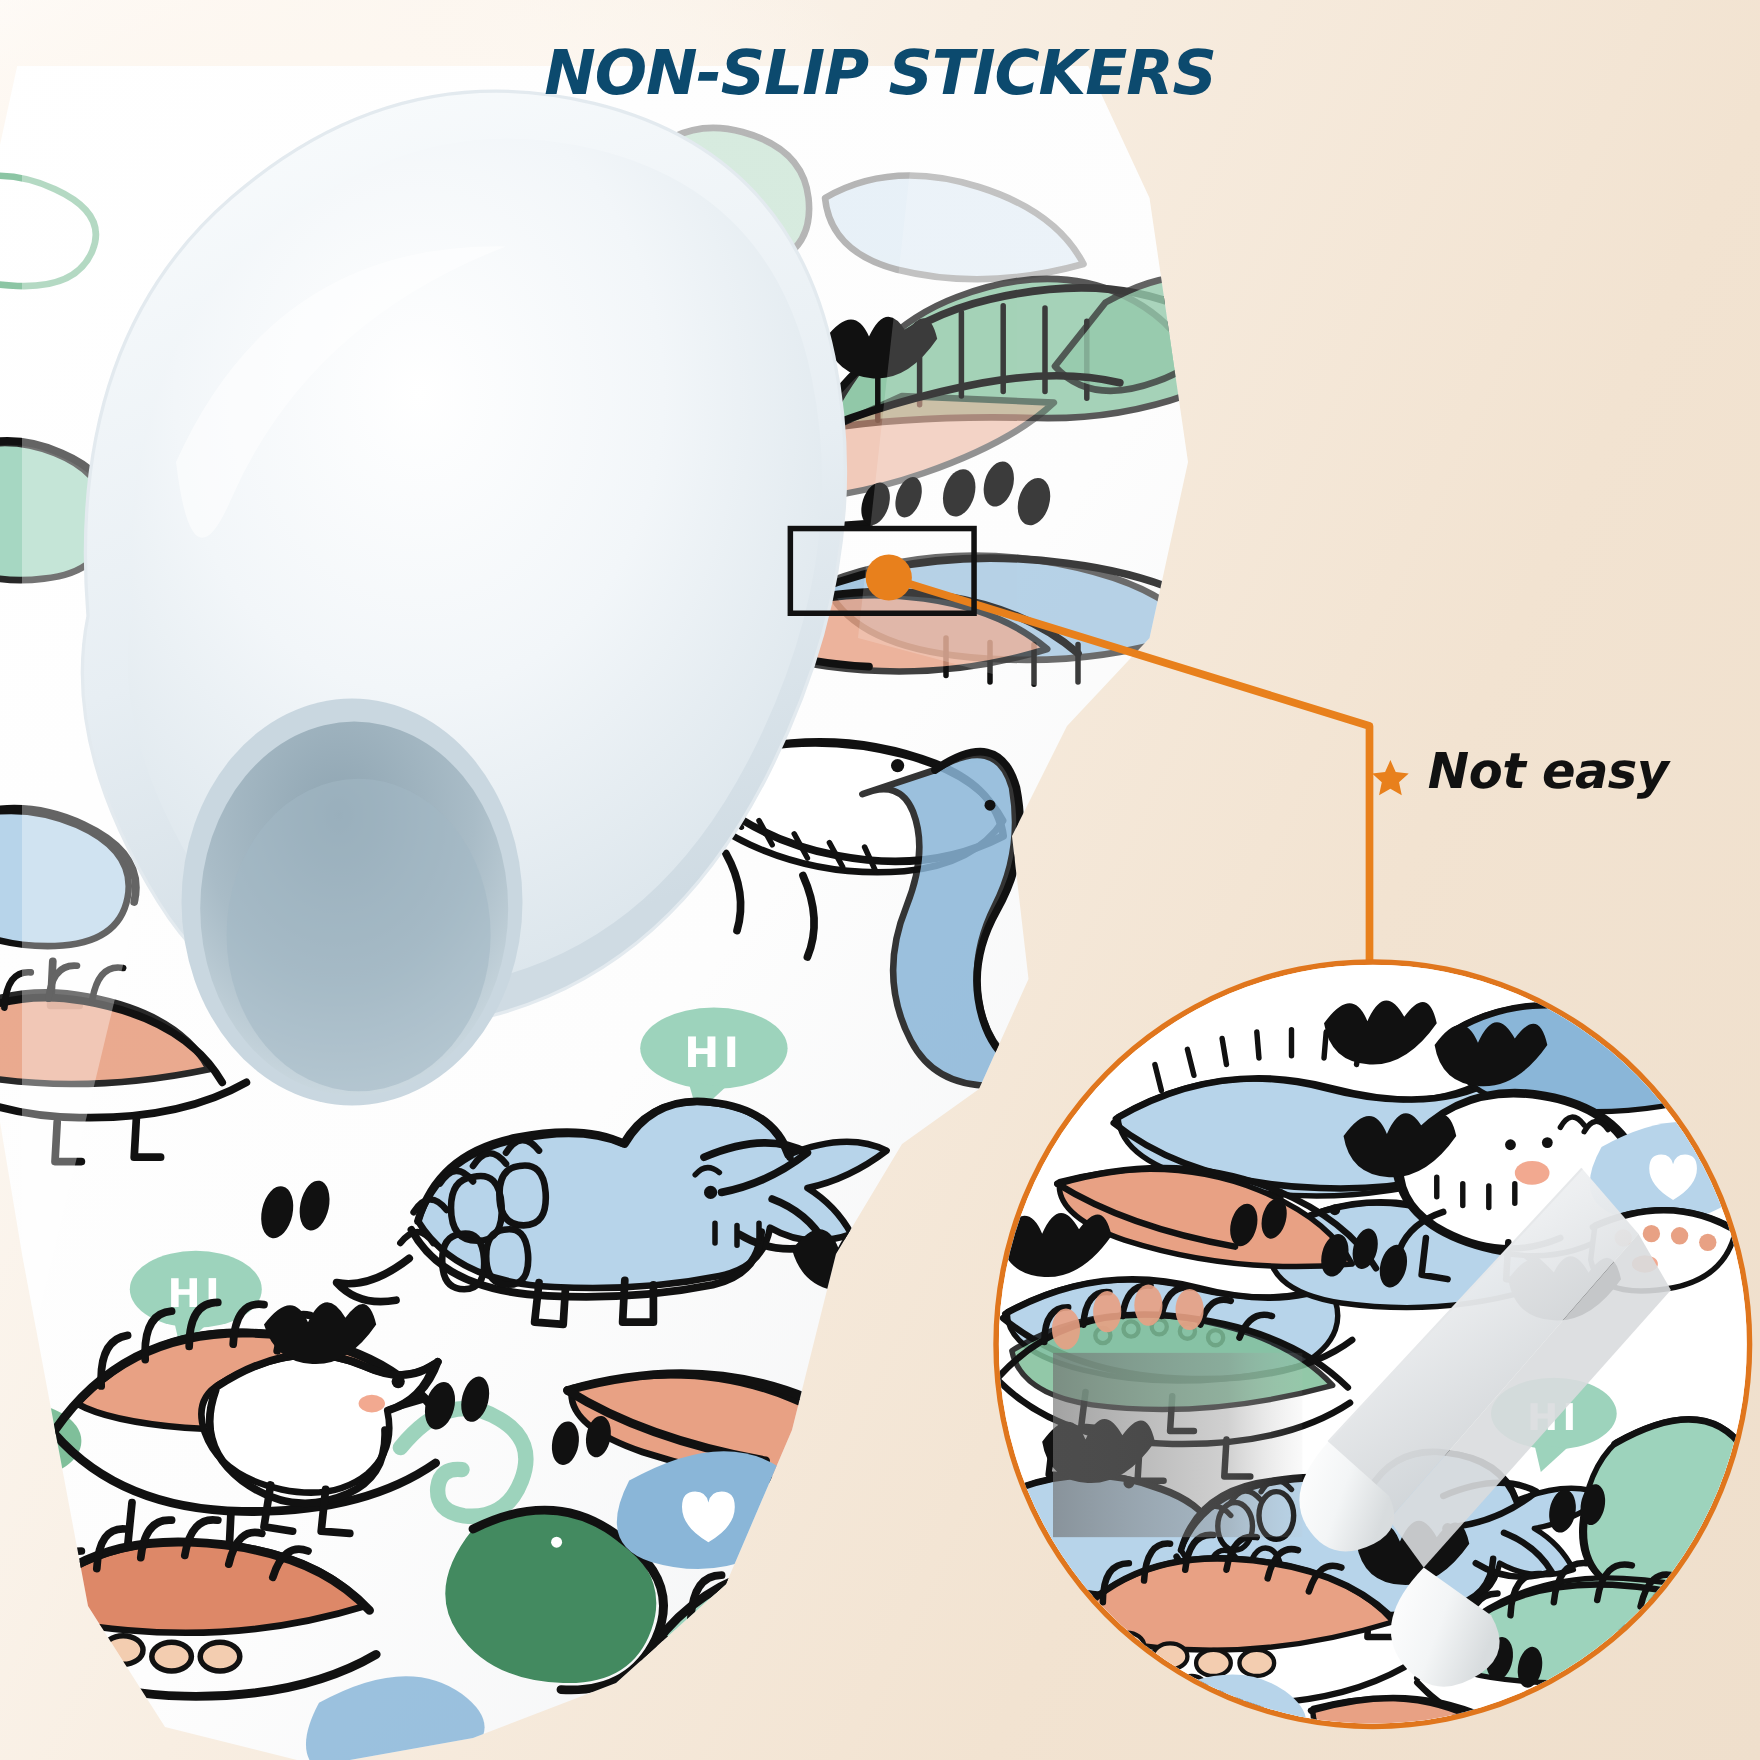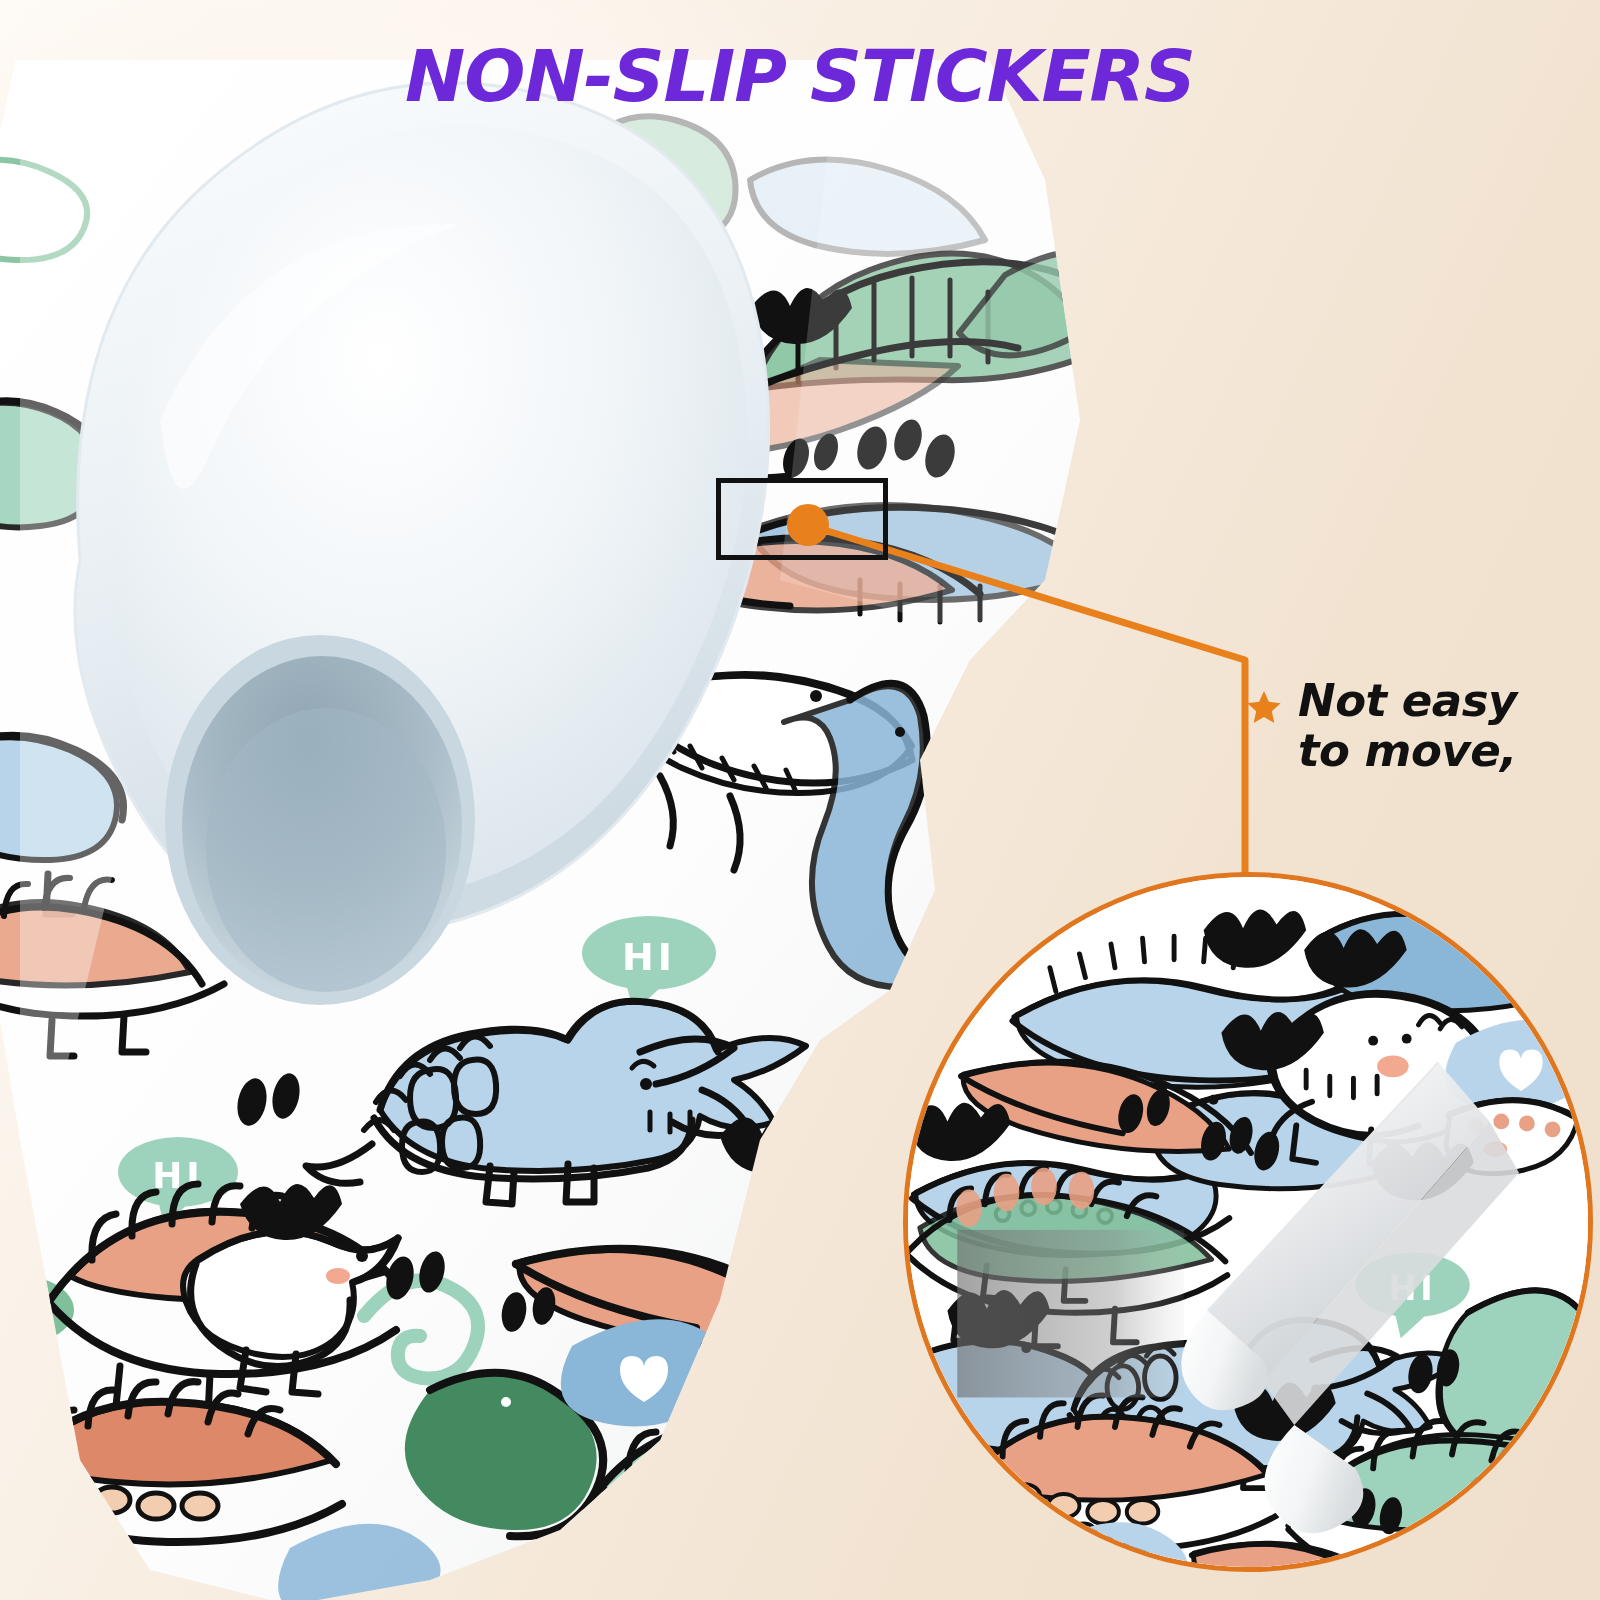--- a/index.html
+++ b/index.html
@@ -14,22 +14,22 @@
   .bg{
     position:absolute;inset:0;
     background:
       radial-gradient(ellipse 900px 700px at 18% 22%, #ffffff 0%, #fdf7f0 42%, rgba(243,229,214,0) 72%),
       linear-gradient(115deg,#fffdfb 0%,#f8eee2 38%,#f2e3d1 70%,#efdfcc 100%);
   }
 
   
   .title{
     position:absolute;left:0;right:0;top:34px;text-align:center;
-    font-size:72px;font-weight:bold;font-style:italic;
-    letter-spacing:-1px;color:#6d28d9;
+    font-size:56px;font-weight:bold;font-style:italic;
+    letter-spacing:-1px;color:#0c4a6e;
     font-family:"DejaVu Sans",sans-serif;
     white-space:nowrap;
   }
 
   
   .cover-wrap{position:absolute;left:-40px;top:60px;width:1160px;height:1540px;}
   .cover-svg{position:absolute;left:0;top:0;}
 
   
   .callout-rect{
@@ -361,21 +361,20 @@
   </svg>
 
   <div class="callout-rect"></div>
   <div class="callout-dot"></div>
 
   <div class="feature">
     <svg class="feature-star" viewBox="0 0 24 24">
       <path d="M12 1.8 L14.9 8.3 L22 9.1 L16.7 13.9 L18.2 21 L12 17.4 L5.8 21 L7.3 13.9 L2 9.1 L9.1 8.3 Z" fill="#e8801c"></path>
     </svg>
     <p class="feature-text">Not easy</p>
-    <p class="feature-text" style="padding-left:40px;">to move,</p>
   </div>
 
   <div class="magnifier">
     <svg class="magnifier-inner" viewBox="0 0 690 700">
       <defs>
         <linearGradient id="peelGrad" x1="0" y1="0" x2="0.6" y2="1">
           <stop offset="0%" stop-color="#fdfdfd"></stop>
           <stop offset="40%" stop-color="#eceef0"></stop>
           <stop offset="100%" stop-color="#c8cccf"></stop>
         </linearGradient>

